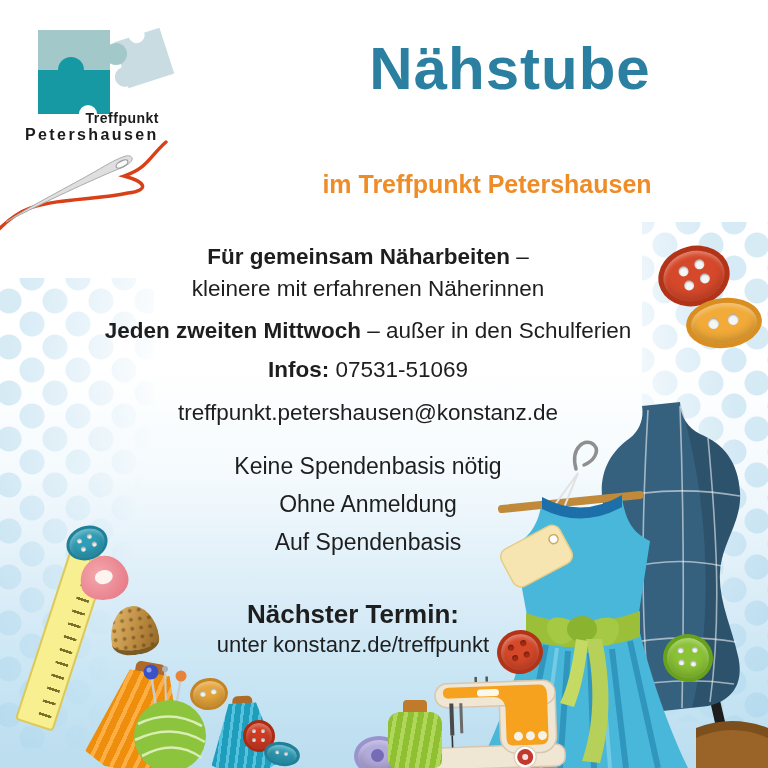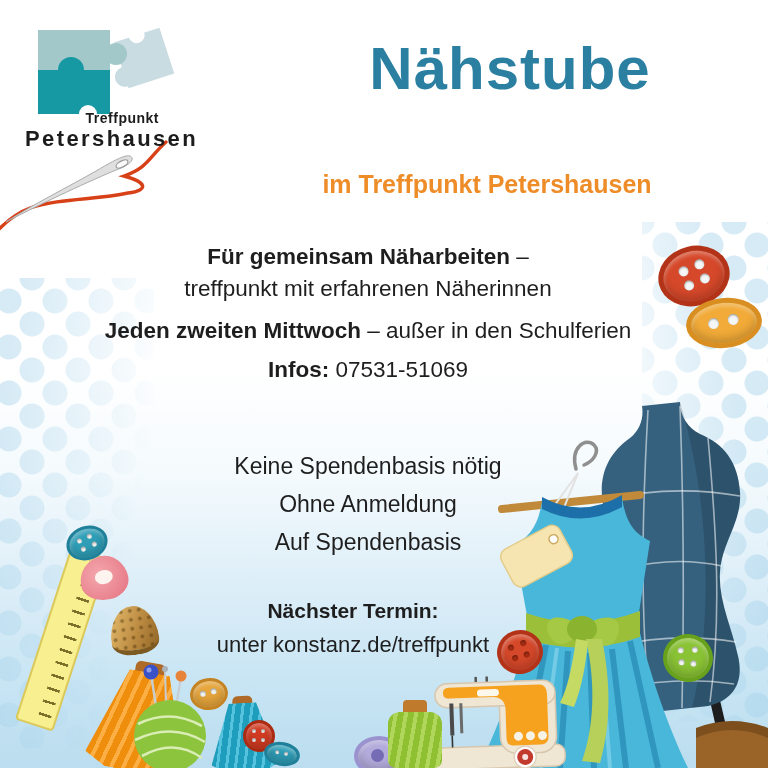--- a/index.html
+++ b/index.html
@@ -31,21 +31,21 @@
   .location{left:187px;top:170px;width:600px;text-align:center;
     font-size:25px;font-weight:bold;color:#ee8c28;}
   
   .bodyline{left:38px;width:660px;text-align:center;color:#1e1e1e;
     font-size:22.5px;margin:0;z-index:6;}
   .b{font-weight:bold;}
   
   .logo-text{left:25px;top:110px;width:140px;color:#1c1c1c;z-index:4;}
   .logo-text .lt1{display:block;text-align:right;padding-right:6px;
     font-size:14px;font-weight:bold;letter-spacing:.5px;}
-  .logo-text .lt2{display:block;font-size:22px;font-weight:600;letter-spacing:2.4px;}
+  .logo-text .lt2{display:block;font-size:16px;font-weight:600;letter-spacing:2.4px;}
   
   .btn{position:absolute;border-radius:50%;border:5px solid;z-index:7;
     box-shadow:inset 0 -5px 8px rgba(0,0,0,.18),inset 0 3px 4px rgba(255,255,255,.35);}
   .btn .hole{position:absolute;border-radius:50%;background:#f5f7f7;
     box-shadow:inset 0 1px 2px rgba(0,0,0,.4);}
   
   .ruler{left:42px;top:548px;width:36px;height:178px;transform:rotate(18deg);
     background:#f7ef90;border:2px solid #dcc95c;border-radius:4px;z-index:3;}
   .ruler .ticks{position:absolute;right:4px;top:6px;bottom:6px;width:13px;
     background:repeating-linear-gradient(180deg,transparent 0 11px,#7c6f2a 11px 13.5px);}
@@ -108,27 +108,28 @@
   <svg class="abs" style="left:0;top:138px;z-index:3" width="170" height="95" viewBox="0 0 170 95">
     <path d="M166,4 C150,18 148,30 124,38 C146,44 150,52 128,55 C96,62 60,60 30,70 C16,75 6,84 -2,92" fill="none" stroke="#d84018" stroke-width="3.4" stroke-linecap="round"></path>
     <path d="M6,84 C44,64 92,42 116,32 C124,29 130,26 132,22 C133,19 130,17 126,18 C118,20 108,26 96,33 C70,48 30,68 6,84 Z" fill="#dfdfdf" stroke="#ababab" stroke-width="1"></path>
     <ellipse cx="122" cy="26" rx="6.5" ry="3" transform="rotate(-28 122 26)" fill="#fbfbfb" stroke="#9a9a9a" stroke-width="1.2"></ellipse>
   </svg>
 
   <div class="abs title">Nähstube</div>
   <div class="abs location">im Treffpunkt Petershausen</div>
 
   <p class="abs bodyline" style="top:244px"><span class="b">Für gemeinsam Näharbeiten</span><span> –</span></p>
-  <p class="abs bodyline" style="top:276px">treffpunkt mit erfahrenen Näherinnen</p>
+  <p class="abs bodyline" style="top:276px">kleinere mit erfahrenen Näherinnen</p>
   <p class="abs bodyline" style="top:318px"><span class="b">Jeden zweiten Mittwoch</span><span> – außer in den Schulferien</span></p>
   <p class="abs bodyline" style="top:357px"><span class="b">Infos:</span><span> 07531-51069</span></p>
+  <p class="abs bodyline" style="top:400px">treffpunkt.petershausen@konstanz.de</p>
   <p class="abs bodyline" style="top:453px;font-size:23px">Keine Spendenbasis nötig</p>
   <p class="abs bodyline" style="top:529px;font-size:23px">Auf Spendenbasis</p>
   <p class="abs bodyline" style="top:491px;font-size:23px">Ohne Anmeldung</p>
-  <p class="abs bodyline b" style="top:599px;left:23px;font-size:21px">Nächster Termin:</p>
+  <p class="abs bodyline b" style="top:599px;left:23px;font-size:26px">Nächster Termin:</p>
   <p class="abs bodyline" style="top:632px;left:23px;font-size:22px">unter konstanz.de/treffpunkt</p>
 
   <svg class="abs" style="left:592px;top:396px;z-index:2" width="176" height="372" viewBox="0 0 176 372">
     <path d="M108,219 L138,347 L128,349 L99,221 Z" fill="#1d1d1d"></path>
     <path d="M104,334 Q140,318 176,334 L176,372 L104,372 Z" fill="#9a6428"></path>
     <path d="M104,342 Q140,326 176,342 L176,332 Q140,318 104,332 Z" fill="#7c4f1d"></path>
     <path d="M50,10 C52,22 48,34 38,42 C18,56 8,76 10,100 C12,130 34,148 36,176 C38,206 24,238 20,262 C16,292 34,312 62,316 L116,310 C142,304 152,286 146,260 C140,232 126,204 128,176 C130,146 150,126 148,96 C146,66 132,48 108,38 C96,32 88,20 88,6 Z" fill="#35617f"></path>
     <path d="M88,6 C88,20 96,32 108,38 C132,48 146,66 148,96 C150,126 130,146 128,176 C126,204 140,232 146,260 C152,286 142,304 116,310 L100,312 C118,240 122,120 88,6 Z" fill="rgba(0,0,0,.15)"></path>
     <g fill="none" stroke="rgba(255,255,255,.55)" stroke-width="1.6">
       <path d="M56,14 C50,120 48,220 58,312"></path>

